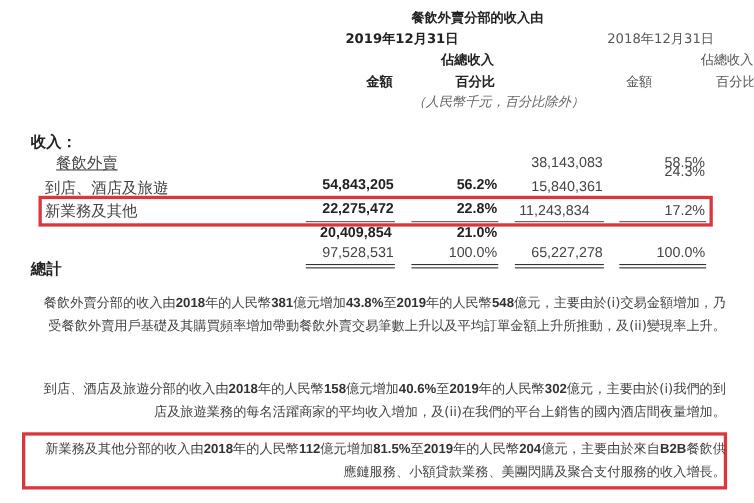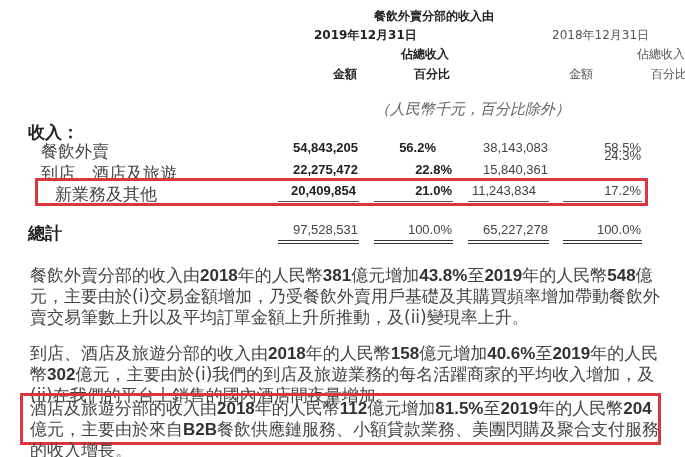--- a/index.html
+++ b/index.html
@@ -2,94 +2,94 @@
 <html><head>
   <meta charset="utf-8">
   <style>
     html, body { margin: 0; padding: 0; background: #ffffff; }
     body { width: 685px; height: 457px; position: relative; overflow: hidden;
            font-family: "DejaVu Sans", "Liberation Sans", sans-serif; color: #333; }
     .abs { position: absolute; white-space: nowrap; }
     .hdr { font-size: 12px; color: #222; }
     .hdr.b { font-weight: bold; }
     .hdr.g { color: #555; margin-left: 48px; }
-    .note { font-size: 15px; font-style: italic; color: #666; margin-top: 16px; }
-    .lbl { font-size: 17px; color: #444; }
+    .note { font-size: 12px; font-style: italic; color: #666; }
+    .lbl { font-size: 14px; color: #444; }
     .lbl.b { font-weight: bold; color: #222; }
     .num { font-family: "Liberation Sans", sans-serif; font-size: 13px; text-align: right; }
-    .num.b { font-weight: bold; color: #222; }
+    .num.b { font-weight: bold; color: #222; margin-top: 20px; }
     .num.g { color: #444; }
     .uline { position: absolute; height: 0; border-top: 1px solid #555; }
     .dline { position: absolute; height: 2px; border-top: 1px solid #333; border-bottom: 1px solid #333; }
     .redbox { position: absolute; border: 3px solid #d9363e; box-sizing: border-box; }
-    .para { position: absolute; left: 30px; width: 630px; font-size: 17px; line-height: 21px; color: #444; white-space: normal; }
+    .para { position: absolute; left: 30px; width: 630px; font-size: 12px; line-height: 21px; color: #444; white-space: normal; text-align: right; }
     .para .n { font-family: "Liberation Sans", sans-serif; font-weight: bold; color: #333; }
   </style>
 </head>
 <body>
 
 <div class="abs hdr b" style="left:374px; top:8px;">餐飲外賣分部的收入由</div>
 <div class="abs hdr b" style="left:314px; top:27px;">2019年12月31日</div>
 <div class="abs hdr g" style="left:504px; top:27px;">2018年12月31日</div>
 <div class="abs hdr b" style="left:401px; top:46px;">佔總收入</div>
 <div class="abs hdr g" style="left:589px; top:46px;">佔總收入</div>
 <div class="abs hdr b" style="left:333px; top:66px;">金額</div>
 <div class="abs hdr b" style="left:414px; top:66px;">百分比</div>
 <div class="abs hdr g" style="left:521px; top:66px;">金額</div>
 <div class="abs hdr g" style="left:603px; top:66px;">百分比</div>
 <div class="abs note" style="left:375px; top:84px;">（人民幣千元，百分比除外）</div>
 
 <div class="abs lbl b" style="left:28px; top:121px;">收入：</div>
 
 <div>
-  <div class="abs lbl" style="left:41px; top:140px;">餐飲外賣</div>
+  <div class="abs lbl" style="left:51px; top:140px;text-decoration:underline;">餐飲外賣</div>
   <div class="abs num b" style="left:270px; width:88px; top:140px;">54,843,205</div>
-  <div class="abs num b" style="left:364px; width:72px; top:140px;">56.2%</div>
+  <div class="abs num b" style="left:380px; width:72px; top:140px;">56.2%</div>
   <div class="abs num g" style="left:460px; width:88px; top:140px;">38,143,083</div>
   <div class="abs num g" style="left:566px; width:75px; top:140px;">58.5%</div>
 </div>
 
 <div>
   <div class="abs lbl" style="left:41px; top:162px;">到店、酒店及旅遊</div>
   <div class="abs num b" style="left:270px; width:88px; top:162px;">22,275,472</div>
   <div class="abs num b" style="left:380px; width:72px; top:162px;">22.8%</div>
   <div class="abs num g" style="left:460px; width:88px; top:162px;">15,840,361</div>
   <div class="abs num g" style="left:566px; width:75px; top:148px;">24.3%</div>
 </div>
 
 <div class="redbox" style="left:35px; top:178px; width:613px; height:28px;"></div>
 <div>
-  <div class="abs lbl" style="left:41px; top:183px;margin-left:14px;">新業務及其他</div>
+  <div class="abs lbl" style="left:41px; top:183px;">新業務及其他</div>
   <div class="abs num b" style="left:268px; width:88px; top:183px;">20,409,854</div>
   <div class="abs num b" style="left:380px; width:72px; top:183px;">21.0%</div>
   <div class="abs num g" style="left:460px; width:88px; top:183px;text-align:center;">11,243,834</div>
   <div class="abs num g" style="left:566px; width:75px; top:183px;">17.2%</div>
 </div>
 
 <div class="uline" style="left:278px; width:81px; top:201px;"></div>
 <div class="uline" style="left:374px; width:79px; top:201px;"></div>
 <div class="uline" style="left:468px; width:81px; top:201px;"></div>
 <div class="uline" style="left:563px; width:79px; top:201px;"></div>
 
 <div>
-  <div class="abs lbl b" style="left:28px; top:222px;font-family:Liberation Serif, serif;">總計</div>
+  <div class="abs lbl b" style="left:28px; top:236px;font-family:Liberation Serif, serif;">總計</div>
   <div class="abs num g" style="left:270px; width:88px; top:222px;">97,528,531</div>
   <div class="abs num g" style="left:380px; width:72px; top:222px;">100.0%</div>
   <div class="abs num g" style="left:460px; width:88px; top:222px;">65,227,278</div>
   <div class="abs num g" style="left:566px; width:75px; top:222px;">100.0%</div>
 </div>
 <div class="dline" style="left:278px; width:81px; top:240px;"></div>
 <div class="dline" style="left:374px; width:79px; top:240px;"></div>
 <div class="dline" style="left:468px; width:81px; top:240px;"></div>
 <div class="dline" style="left:563px; width:79px; top:240px;"></div>
 
 <div class="para" style="top:265px;">
   <span>餐飲外賣分部的收入由</span><span class="n">2018</span><span>年的人民幣</span><span class="n">381</span><span>億元增加</span><span class="n">43.8%</span><span>至</span><span class="n">2019</span><span>年的人民幣</span><span class="n">548</span><span>億元，主要由於(i)交易金額增加，乃受餐飲外賣用戶基礎及其購買頻率增加帶動餐飲外賣交易筆數上升以及平均訂單金額上升所推動，及(ii)變現率上升。</span>
 </div>
 
 <div class="para" style="top:343px;">
   <span>到店、酒店及旅遊分部的收入由</span><span class="n">2018</span><span>年的人民幣</span><span class="n">158</span><span>億元增加</span><span class="n">40.6%</span><span>至</span><span class="n">2019</span><span>年的人民幣</span><span class="n">302</span><span>億元，主要由於(i)我們的到店及旅遊業務的每名活躍商家的平均收入增加，及(ii)在我們的平台上銷售的國內酒店間夜量增加。</span>
 </div>
 
 <div class="redbox" style="left:20px; top:393px; width:641px; height:52px;"></div>
 <div class="para" style="top:398px;">
-  <span>酒店及旅遊分部的收入由</span><span class="n">2018</span><span>年的人民幣</span><span class="n">112</span><span>億元增加</span><span class="n">81.5%</span><span>至</span><span class="n">2019</span><span>年的人民幣</span><span class="n">204</span><span>億元，主要由於來自</span><span class="n">B2B</span><span>餐飲供應鏈服務、小額貸款業務、美團閃購及聚合支付服務的收入增長。</span>
+  <span>新業務及其他分部的收入由</span><span class="n">2018</span><span>年的人民幣</span><span class="n">112</span><span>億元增加</span><span class="n">81.5%</span><span>至</span><span class="n">2019</span><span>年的人民幣</span><span class="n">204</span><span>億元，主要由於來自</span><span class="n">B2B</span><span>餐飲供應鏈服務、小額貸款業務、美團閃購及聚合支付服務的收入增長。</span>
 </div>
 
 </body></html>

